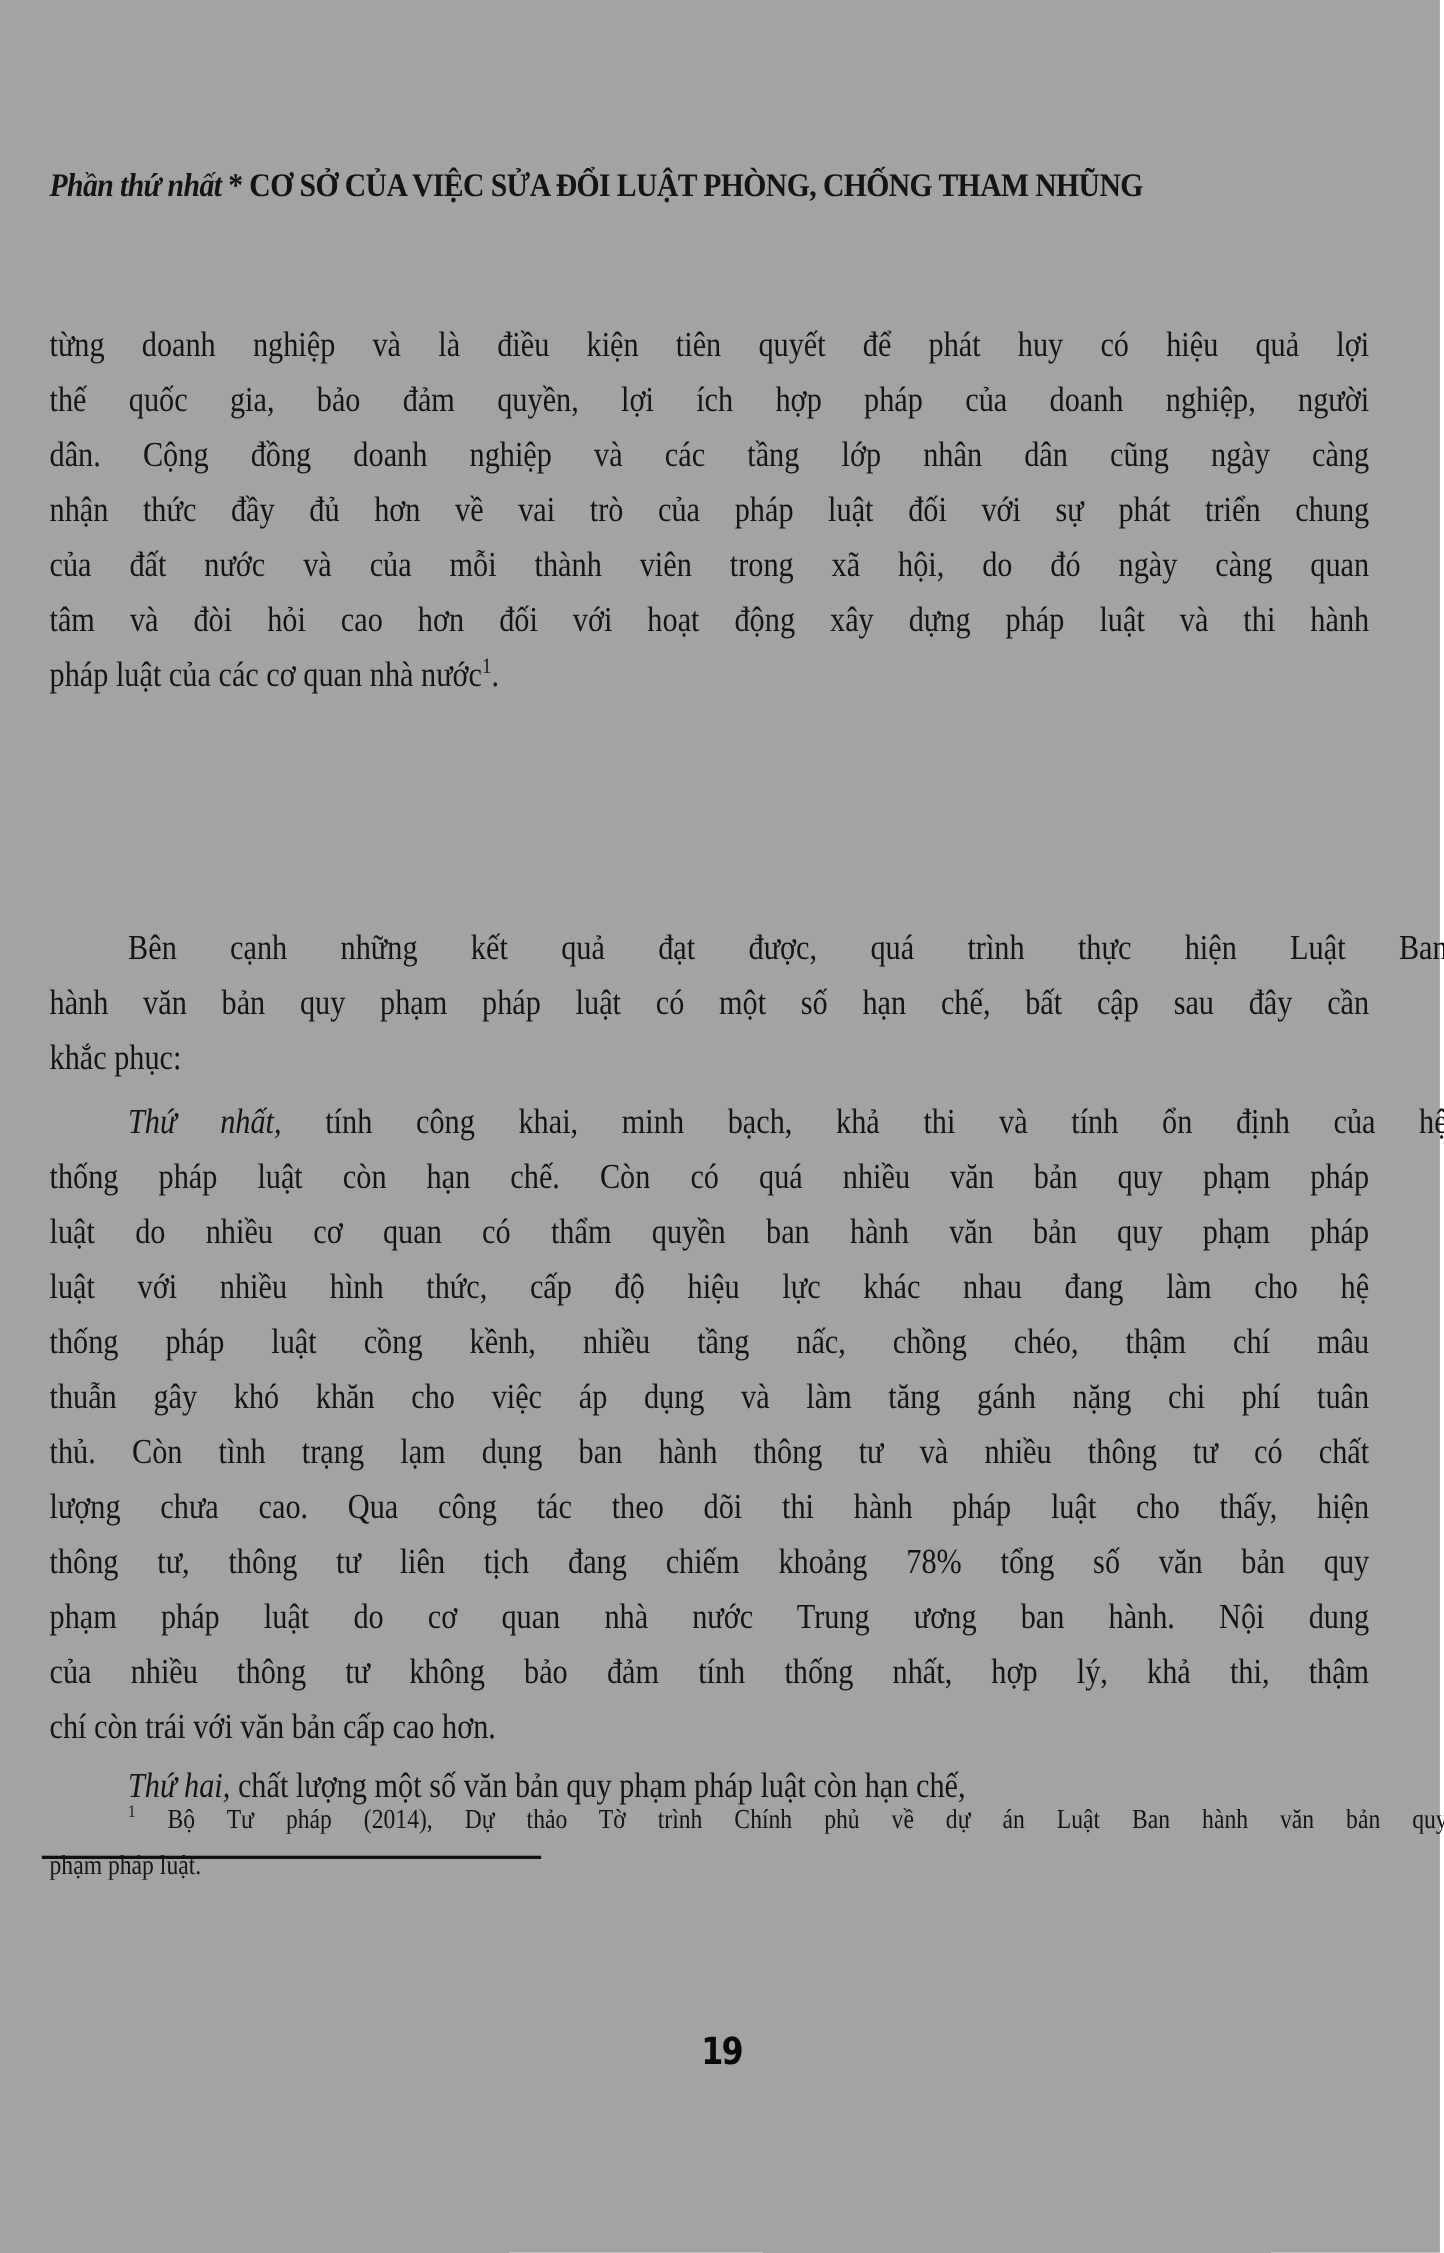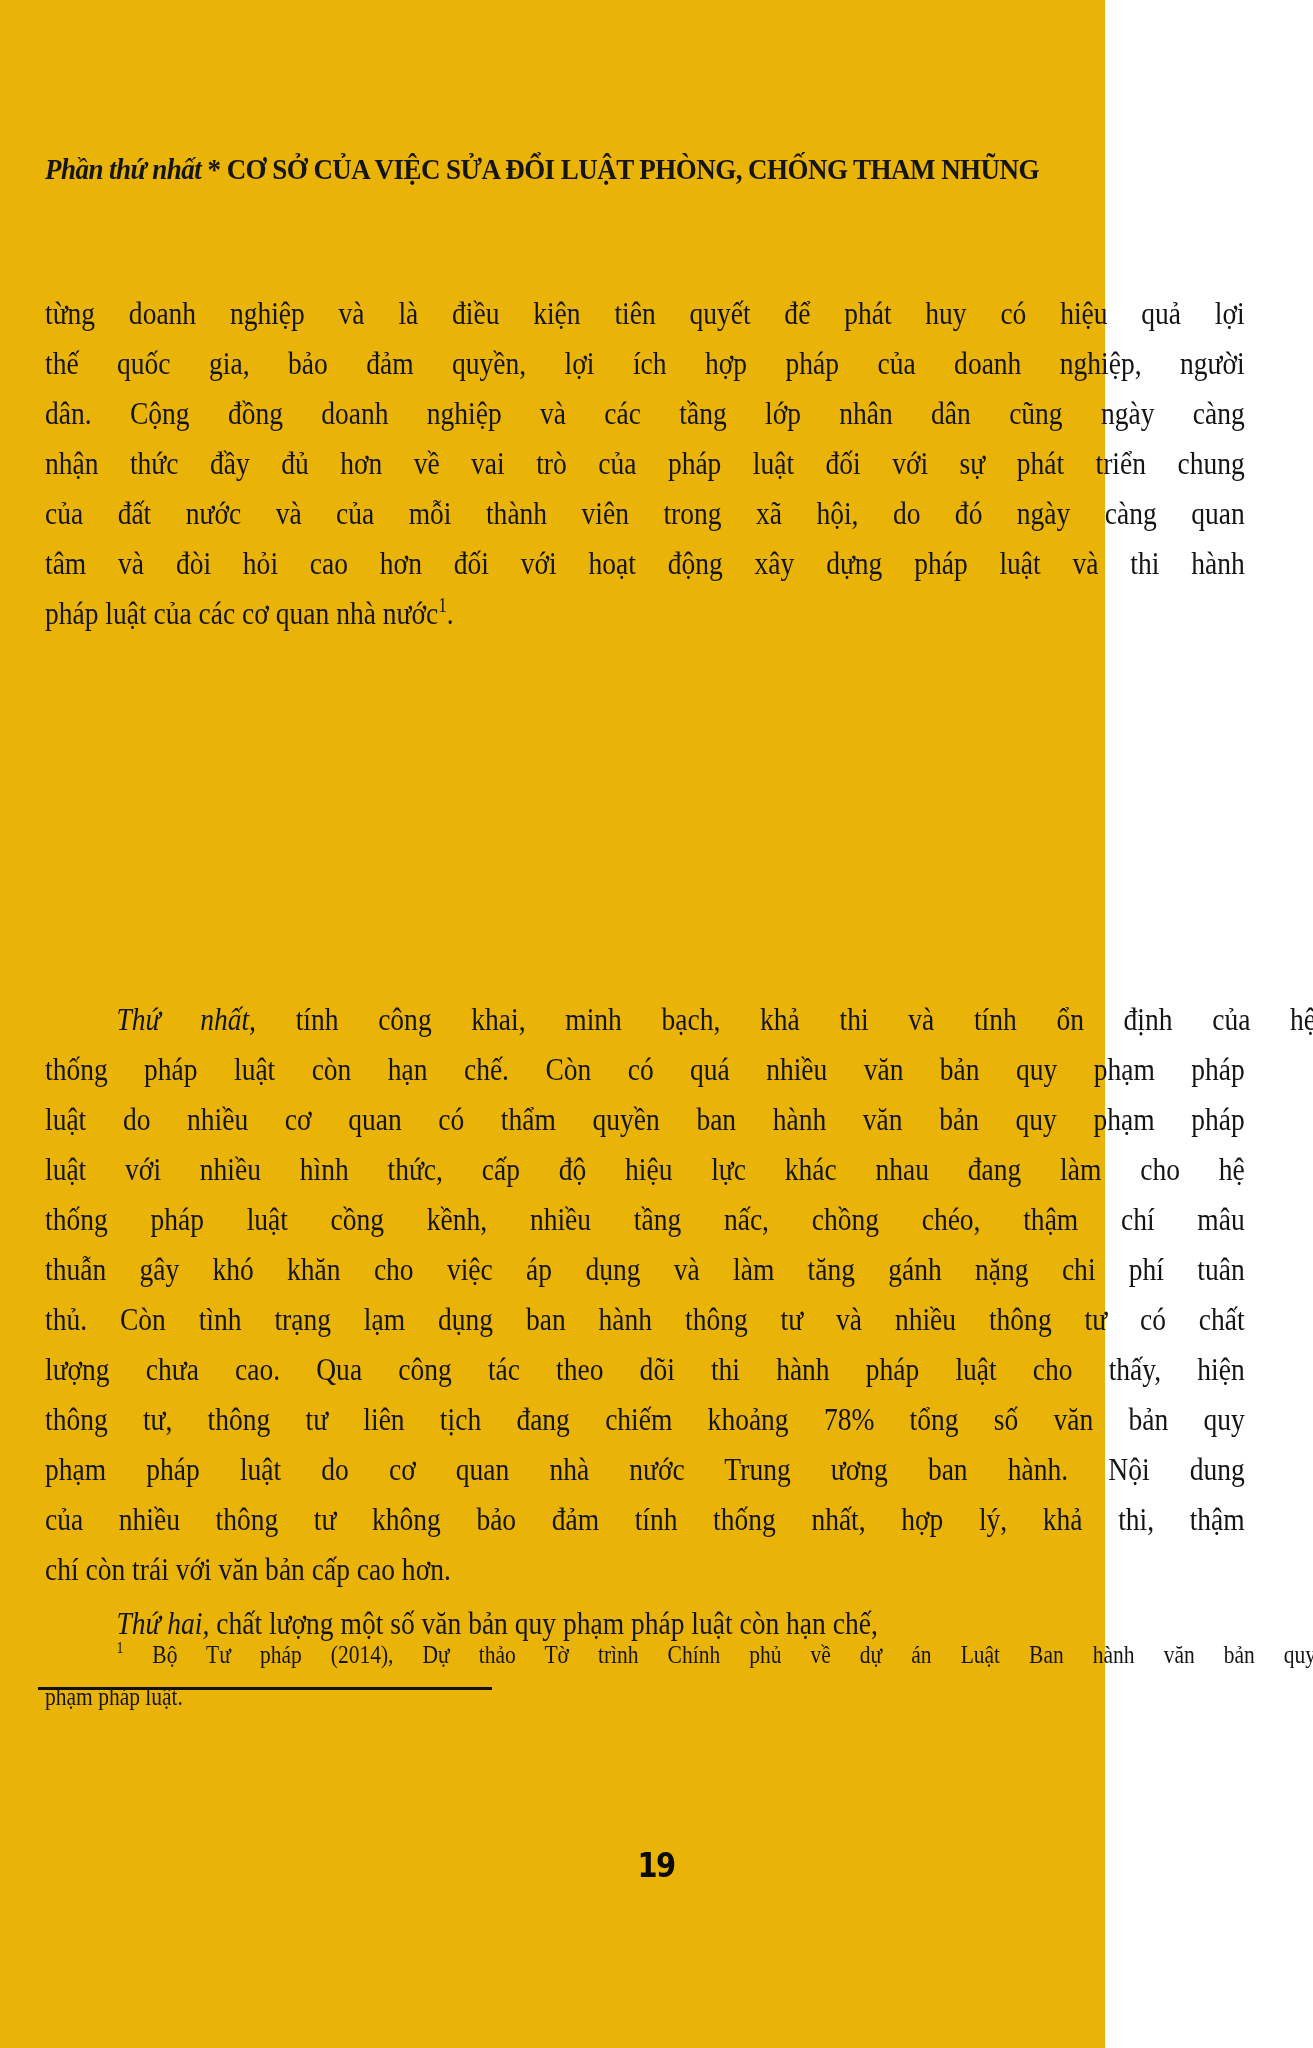--- a/index.html
+++ b/index.html
@@ -11,22 +11,22 @@
       width: 1313px;
       height: 2048px;
       position: relative;
       overflow: hidden;
       color: #141414;
       font-family: "Liberation Serif", "DejaVu Serif", serif;
     }
     .page {
       position: absolute;
       left: 0; top: 0;
-      width: 1105px; height: 2048px;
-      background: #eab308;
+      width: 1309px; height: 2048px;
+      background: #a3a3a3;
     }
     .running-header {
       position: absolute;
       left: 45px;
       top: 152px;
       width: 1210px;
       font-size: 30px;
       font-weight: bold;
       letter-spacing: -0.6px;
       white-space: nowrap;
@@ -132,20 +132,25 @@
     <span class="line">thế quốc gia, bảo đảm quyền, lợi ích hợp pháp của doanh nghiệp, người</span>
     <span class="line">dân. Cộng đồng doanh nghiệp và các tầng lớp nhân dân cũng ngày càng</span>
     <span class="line">nhận thức đầy đủ hơn về vai trò của pháp luật đối với sự phát triển chung</span>
     <span class="line">của đất nước và của mỗi thành viên trong xã hội, do đó ngày càng quan</span>
     <span class="line">tâm và đòi hỏi cao hơn đối với hoạt động xây dựng pháp luật và thi hành</span>
     <span class="line last"><span>pháp luật của các cơ quan nhà nước</span><sup>1</sup><span>.</span></span>
   </div>
 
 
 
+  <div class="body-block" style="top:810px; line-height:50px;">
+    <span class="line indent">Bên cạnh những kết quả đạt được, quá trình thực hiện Luật Ban</span>
+    <span class="line">hành văn bản quy phạm pháp luật có một số hạn chế, bất cập sau đây cần</span>
+    <span class="line last">khắc phục:</span>
+  </div>
 
   <div class="body-block" style="top:968px; line-height:50px;">
     <span class="line indent"><span class="em">Thứ nhất,</span><span> tính công khai, minh bạch, khả thi và tính ổn định của hệ</span></span>
     <span class="line">thống pháp luật còn hạn chế. Còn có quá nhiều văn bản quy phạm pháp</span>
     <span class="line">luật do nhiều cơ quan có thẩm quyền ban hành văn bản quy phạm pháp</span>
     <span class="line">luật với nhiều hình thức, cấp độ hiệu lực khác nhau đang làm cho hệ</span>
     <span class="line">thống pháp luật cồng kềnh, nhiều tầng nấc, chồng chéo, thậm chí mâu</span>
     <span class="line">thuẫn gây khó khăn cho việc áp dụng và làm tăng gánh nặng chi phí tuân</span>
     <span class="line">thủ. Còn tình trạng lạm dụng ban hành thông tư và nhiều thông tư có chất</span>
     <span class="line">lượng chưa cao. Qua công tác theo dõi thi hành pháp luật cho thấy, hiện</span>

